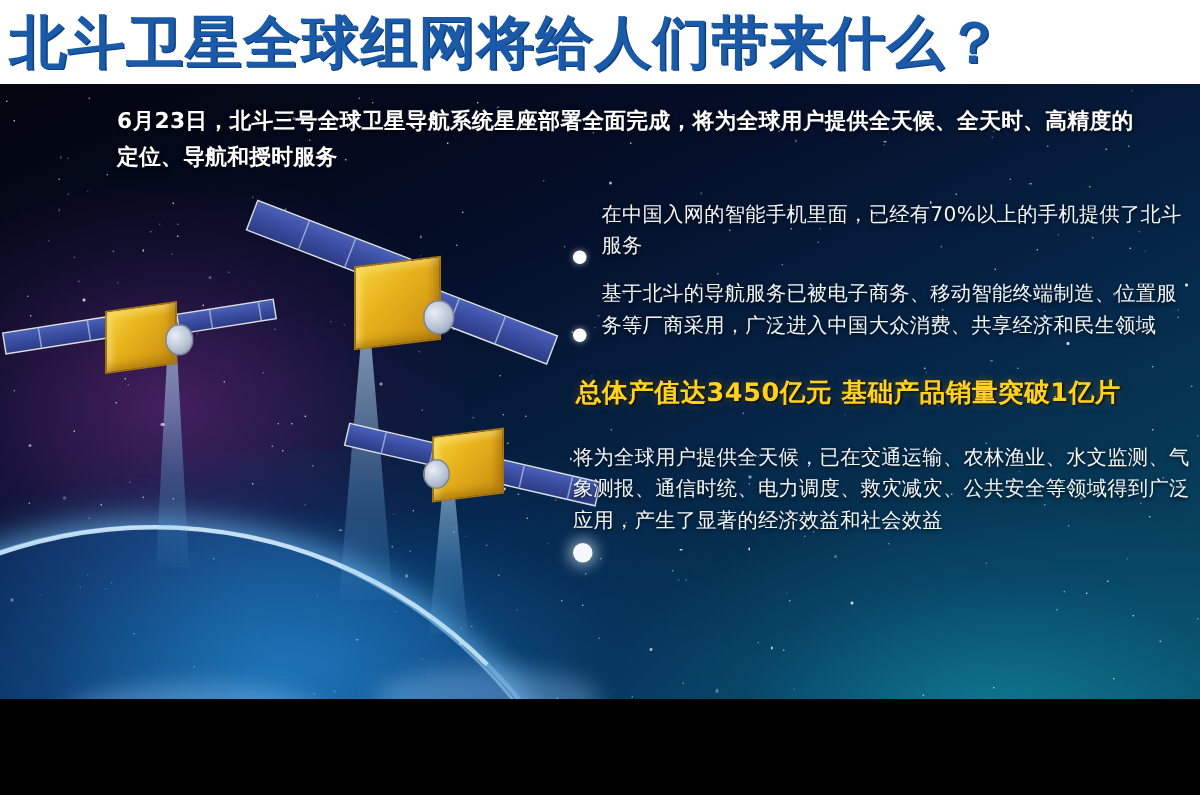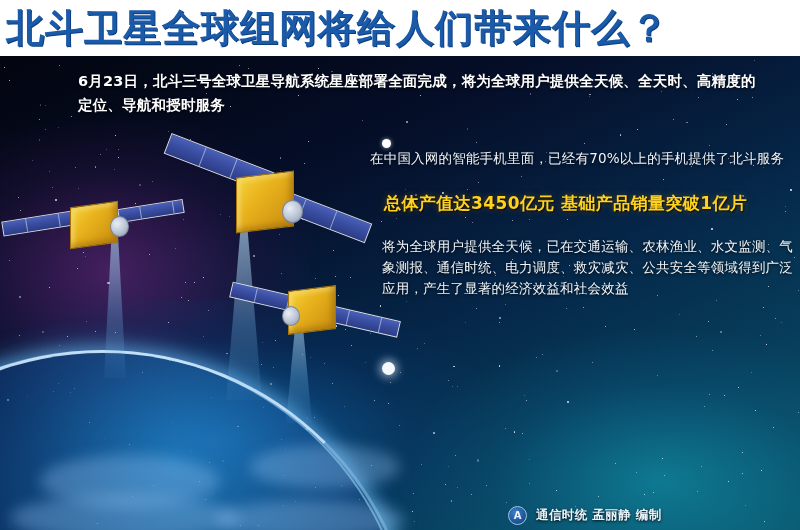--- a/index.html
+++ b/index.html
@@ -1,21 +1,21 @@
 <!DOCTYPE html>
 <html><head>
 <meta charset="utf-8">
 <style>
   html,body{margin:0;padding:0;}
   body{
     width:800px;height:530px;overflow:hidden;
     font-family:"DejaVu Sans","Liberation Sans",sans-serif;
     background:#000;
   }
-  .poster{position:relative;width:800px;height:530px;overflow:hidden;background:#030a1c;}
+  .poster{position:relative;width:800px;height:466px;overflow:hidden;background:#030a1c;}
 
   
   .title-band{
     position:absolute;left:0;top:0;width:800px;height:56px;
     background:#ffffff;z-index:40;display:flex;align-items:center;
   }
   .title-text{
     font-size:38px;font-weight:bold;color:#1a5aa8;
     letter-spacing:1px;padding-left:6px;line-height:1;
     white-space:nowrap;
@@ -113,22 +113,22 @@
     color:#ffd21e;font-size:17px;font-weight:bold;line-height:1.25;
     text-shadow:1px 1px 2px rgba(0,0,0,.9), 0 0 6px rgba(180,120,0,.5);
     letter-spacing:.4px;
     white-space:nowrap;
   }
   .h1{margin-left:26px;}
   .h2{margin-left:14px;}
   .h3{margin-left:28px;}
   .bullets{margin-top:9px;}
   .bl{
-    position:relative;display:flex;align-items:flex-start;
-    margin-bottom:10px;padding-left:0;flex-direction:column;
+    position:relative;display:flex;align-items:flex-end;
+    margin-bottom:10px;padding-left:0;
   }
   .dot{
     flex:0 0 auto;width:9px;height:9px;border-radius:50%;background:#ffffff;
     margin:6px 10px 0 12px;box-shadow:0 0 4px rgba(255,255,255,.6);
   }
   .bl-txt{
     color:#f2f7fc;font-size:13.5px;line-height:1.58;font-weight:500;
     text-shadow:0 1px 3px rgba(0,0,0,.85);letter-spacing:.2px;
   }
   .para{
@@ -531,20 +531,24 @@
 
   <div class="intro">6月23日，北斗三号全球卫星导航系统星座部署全面完成，将为全球用户提供全天候、全天时、高精度的定位、导航和授时服务</div>
 
   <div class="col">
 
     <div class="bullets">
       <div class="bl">
         <span class="dot"></span>
         <span class="bl-txt">在中国入网的智能手机里面，已经有70%以上的手机提供了北斗服务</span>
       </div>
+      <div class="bl">
+        <span class="dot"></span>
+        <span class="bl-txt">基于北斗的导航服务已被电子商务、移动智能终端制造、位置服务等厂商采用，广泛进入中国大众消费、共享经济和民生领域</span>
+      </div>
     </div>
 
     <div class="sp1"></div>
 
     <div class="sec-head h2">总体产值达3450亿元 基础产品销量突破1亿片</div>
 
     <div class="sp2"></div>
 
     <div class="para">将为全球用户提供全天候，已在交通运输、农林渔业、水文监测、气象测报、通信时统、电力调度、救灾减灾、公共安全等领域得到广泛应用，产生了显著的经济效益和社会效益</div>
   </div>

